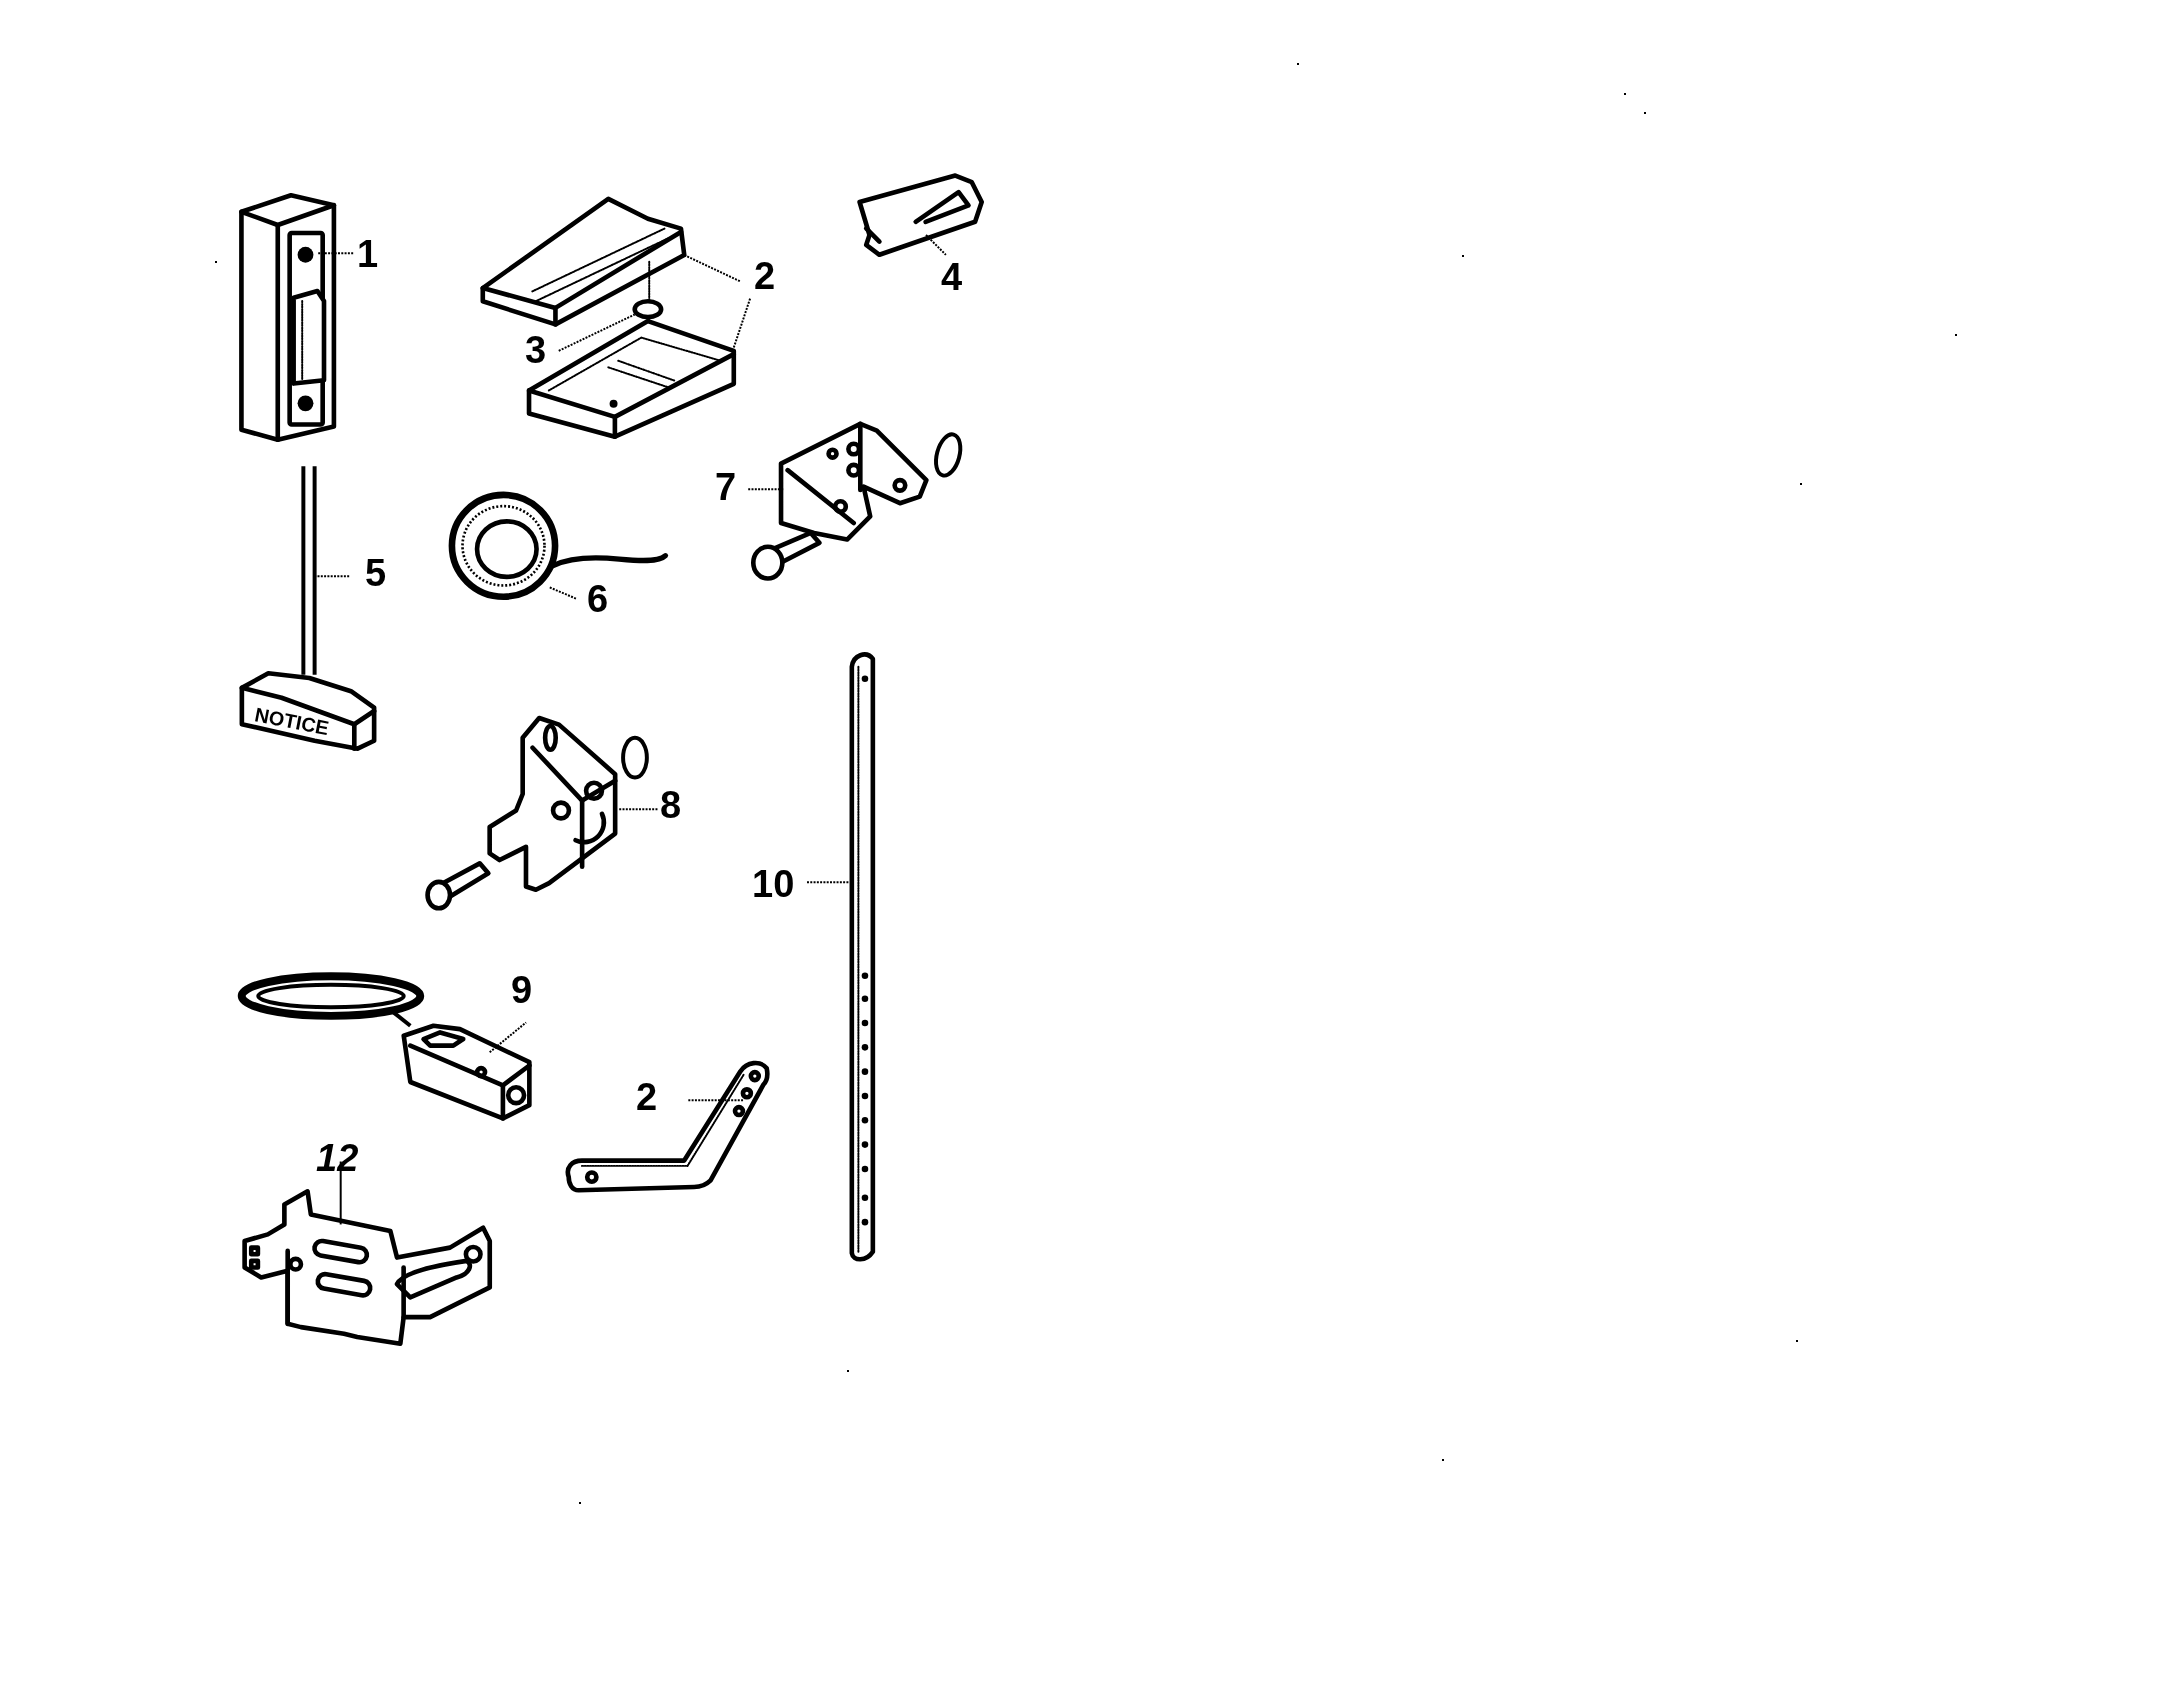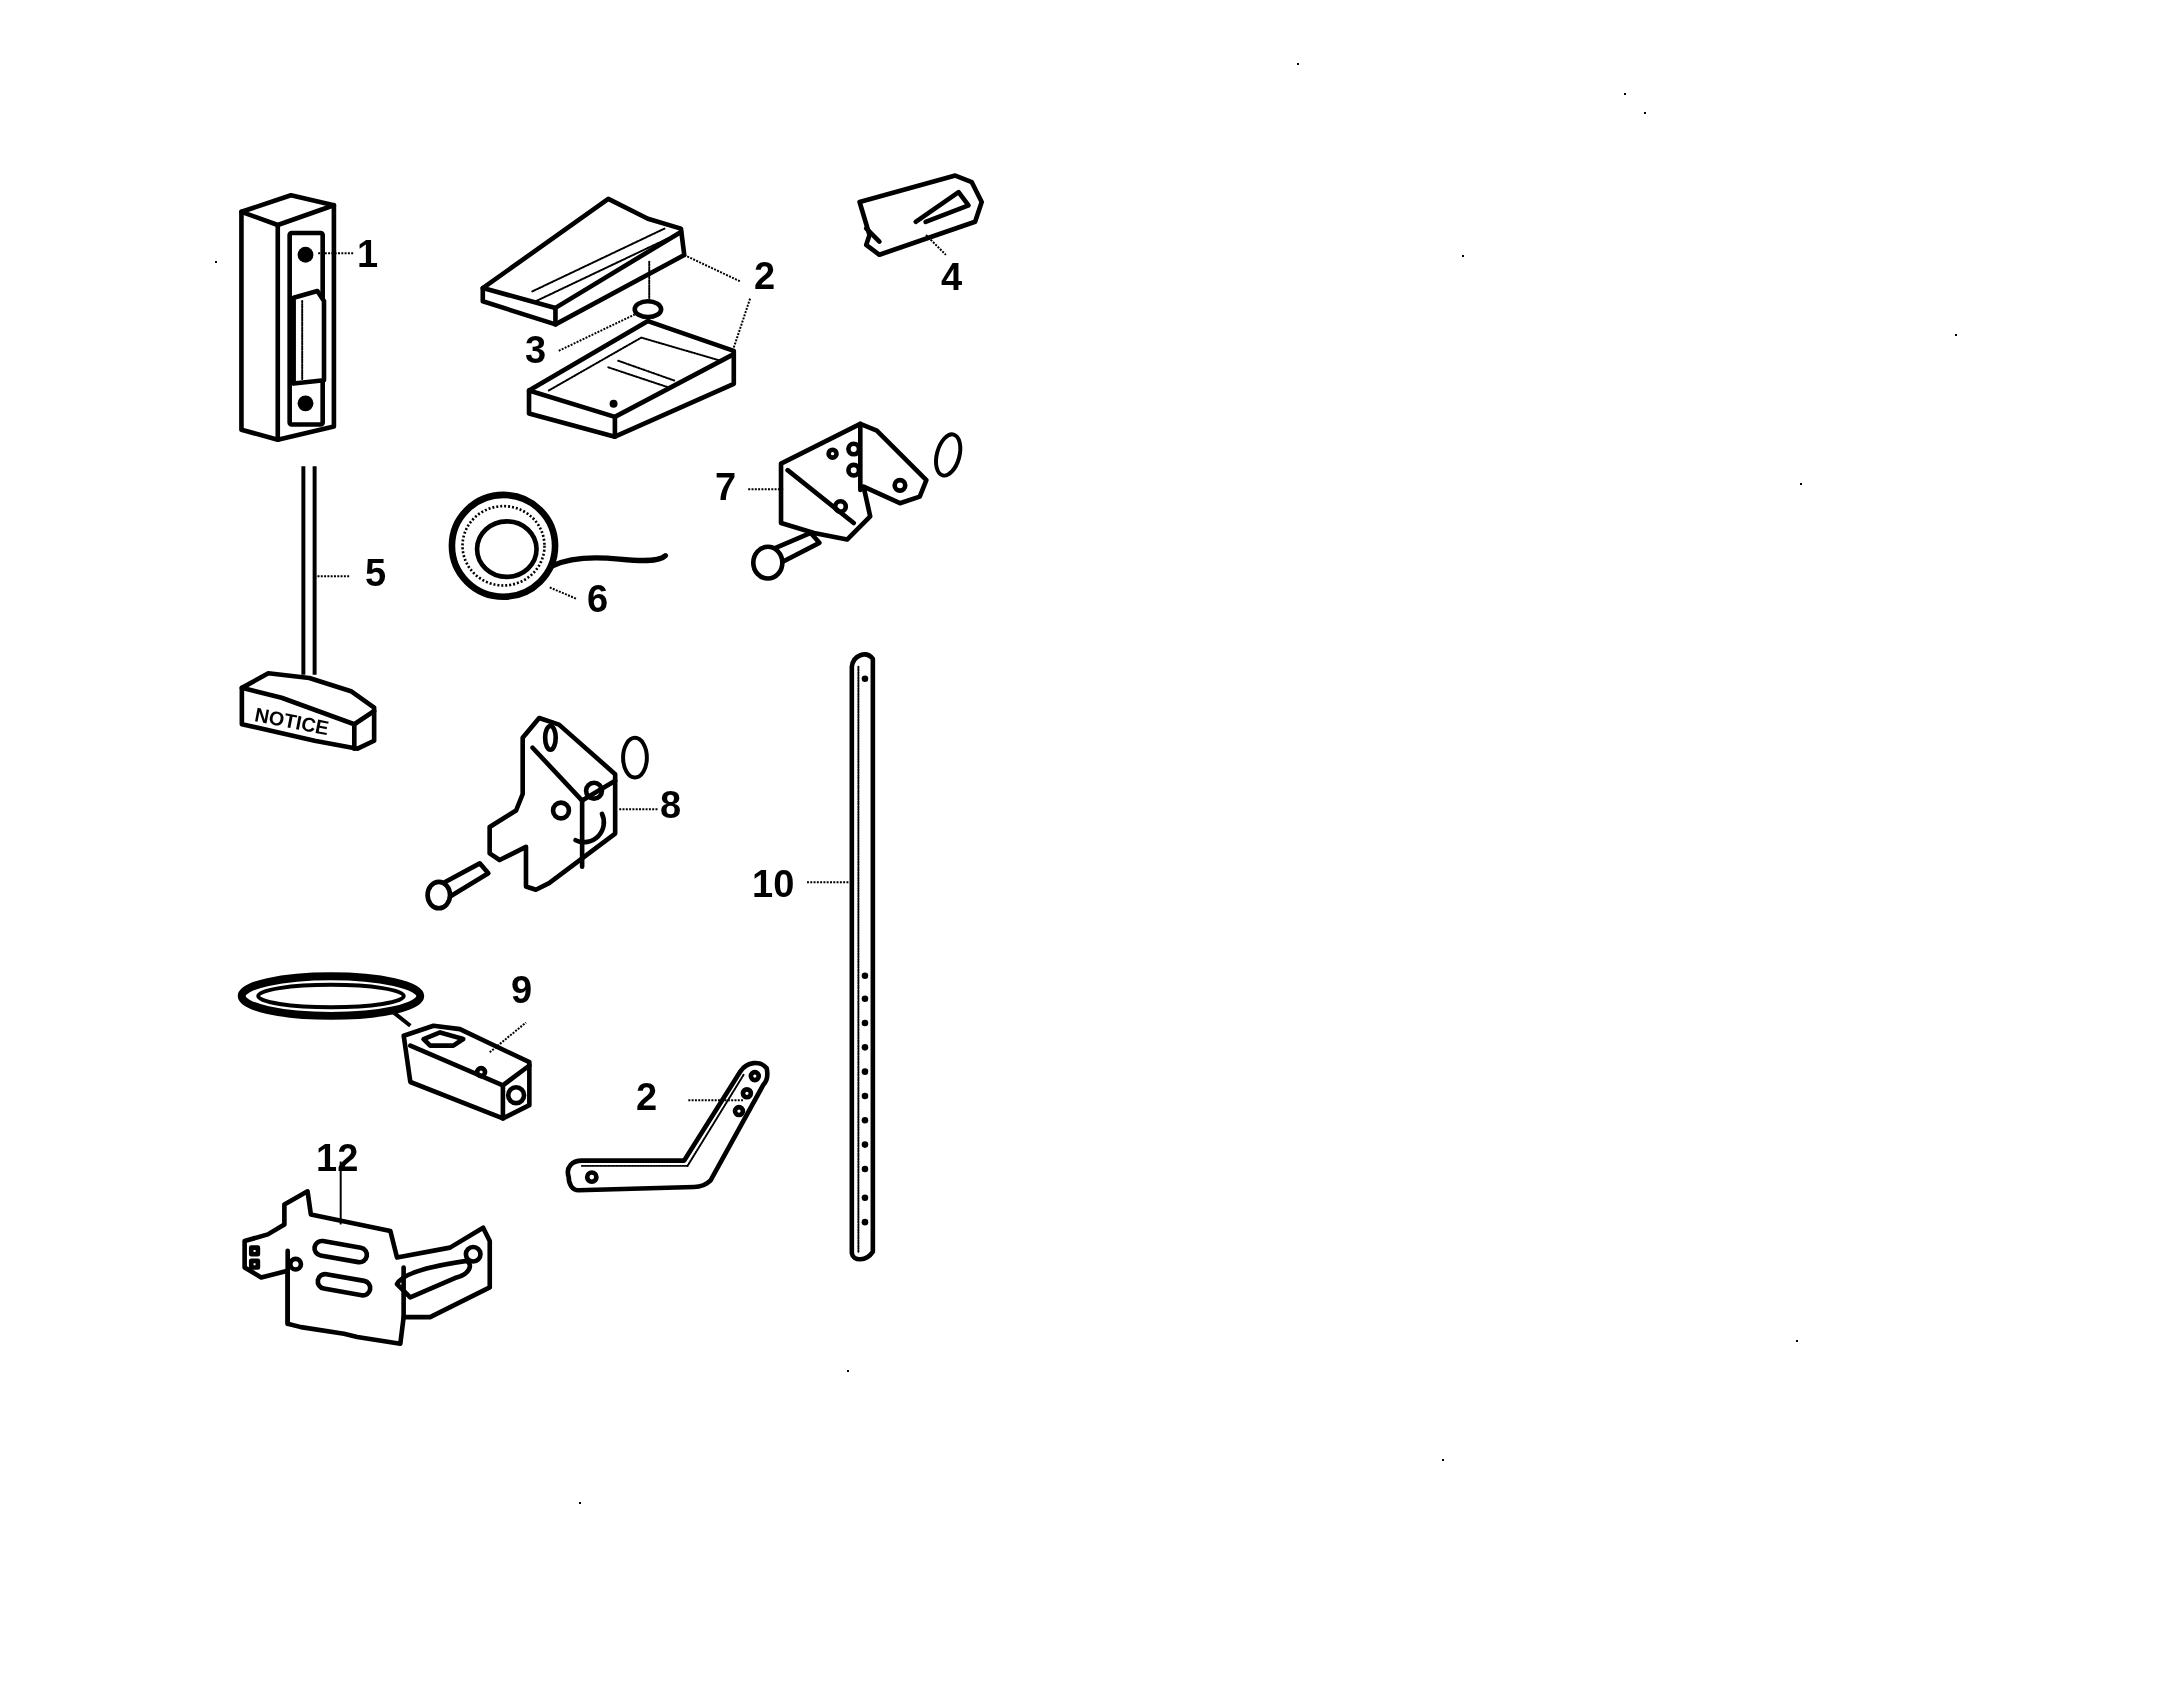--- a/index.html
+++ b/index.html
@@ -237,21 +237,21 @@
       <rect class="stroke" x="115" y="100" width="80" height="22" rx="11" transform="rotate(10 155 111)"></rect>
       <rect class="stroke" x="120" y="150" width="80" height="22" rx="11" transform="rotate(10 160 161)"></rect>
       <path class="stroke" d="M240 160 C 250 140, 310 130, 345 125 C 355 130, 350 145, 330 150 L 260 180 Z"></path>
       <circle class="stroke" cx="87" cy="130" r="8"></circle>
       <circle class="stroke" cx="355" cy="115" r="11"></circle>
       <rect class="stroke" x="20" y="105" width="10" height="10"></rect>
       <rect class="stroke" x="20" y="125" width="10" height="10"></rect>
       <path class="leader" d="M155 -25 L155 70" stroke-width="4"></path>
     </svg>
   </div>
-  <div class="callout" style="left:316px;top:1139px;">12</div>
+  <div class="callout" style="left:316px;top:1139px;font-style:italic;">12</div>
 
   <div class="speck" style="left:215px;top:261px;"></div>
   <div class="speck" style="left:1297px;top:63px;"></div>
   <div class="speck" style="left:1624px;top:93px;"></div>
   <div class="speck" style="left:1644px;top:112px;"></div>
   <div class="speck" style="left:1462px;top:255px;"></div>
   <div class="speck" style="left:1955px;top:334px;"></div>
   <div class="speck" style="left:1800px;top:483px;"></div>
   <div class="speck" style="left:847px;top:1370px;"></div>
   <div class="speck" style="left:579px;top:1502px;"></div>

